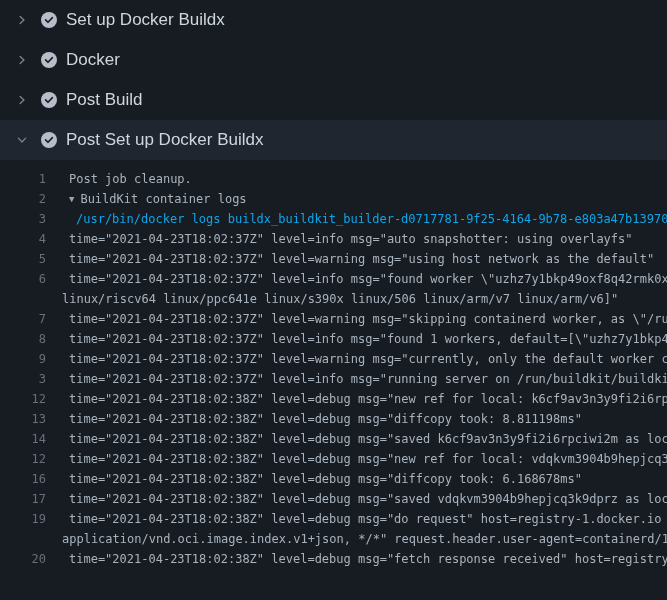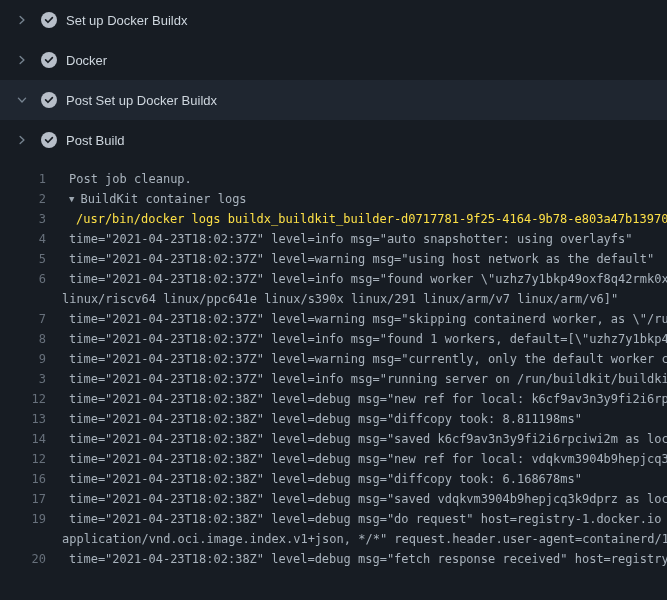--- a/index.html
+++ b/index.html
@@ -29,21 +29,21 @@
     flex: none;
   }
   .step-row.expanded .chevron svg { transform: rotate(90deg); }
   .check {
     width: 16px; height: 16px;
     display: inline-flex; align-items: center; justify-content: center;
     margin-right: 9px;
     flex: none;
   }
   .step-label {
-    font-size: 13px;
+    font-size: 17px;
     font-weight: 400;
     color: #ced6de;
     white-space: nowrap;
   }
 
   
   .log {
     padding-top: 9px;
     font-family: "DejaVu Sans Mono", "Liberation Mono", monospace;
     font-size: 12px;
@@ -60,21 +60,21 @@
     flex: none;
     text-align: right;
     color: #67707b;
     cursor: pointer;
   }
   .log-text {
     flex: 1;
     overflow: hidden;
     padding-left: 16px;
   }
-  .log-row.command .log-text { color: #fde047; }
+  .log-row.command .log-text { color: #0ea5e9; }
   .group-marker {
     display: inline-block;
     font-size: 9px;
     color: #9ba5af;
     margin-right: 6px;
     transform: translateY(-1px);
     cursor: pointer;
   }
 </style>
 </head>
@@ -102,47 +102,47 @@
       </svg>
     </span>
     <span class="check">
       <svg width="16" height="16" viewBox="0 0 16 16">
         <circle cx="8" cy="8" r="8" fill="#b7bec8"></circle>
         <path d="M11.4 5.6 L7 10.3 L4.6 7.9" fill="none" stroke="#171c23" stroke-width="1.6" stroke-linecap="round" stroke-linejoin="round"></path>
       </svg>
     </span>
     <span class="step-label">Docker</span>
   </div>
+    <div class="step-row">
+    <span class="chevron">
+      <svg width="12" height="12" viewBox="0 0 16 16">
+        <path d="M5.5 3.2 L10.6 8 L5.5 12.8" fill="none" stroke="#768390" stroke-width="1.8" stroke-linecap="round" stroke-linejoin="round"></path>
+      </svg>
+    </span>
+    <span class="check">
+      <svg width="16" height="16" viewBox="0 0 16 16">
+        <circle cx="8" cy="8" r="8" fill="#b7bec8"></circle>
+        <path d="M11.4 5.6 L7 10.3 L4.6 7.9" fill="none" stroke="#171c23" stroke-width="1.6" stroke-linecap="round" stroke-linejoin="round"></path>
+      </svg>
+    </span>
+    <span class="step-label">Post Build</span>
+  </div>
     <div class="step-row expanded">
     <span class="chevron">
       <svg width="12" height="12" viewBox="0 0 16 16">
         <path d="M5.5 3.2 L10.6 8 L5.5 12.8" fill="none" stroke="#768390" stroke-width="1.8" stroke-linecap="round" stroke-linejoin="round"></path>
       </svg>
     </span>
     <span class="check">
       <svg width="16" height="16" viewBox="0 0 16 16">
         <circle cx="8" cy="8" r="8" fill="#b7bec8"></circle>
         <path d="M11.4 5.6 L7 10.3 L4.6 7.9" fill="none" stroke="#171c23" stroke-width="1.6" stroke-linecap="round" stroke-linejoin="round"></path>
       </svg>
     </span>
     <span class="step-label">Post Set up Docker Buildx</span>
-  </div>
-    <div class="step-row">
-    <span class="chevron">
-      <svg width="12" height="12" viewBox="0 0 16 16">
-        <path d="M5.5 3.2 L10.6 8 L5.5 12.8" fill="none" stroke="#768390" stroke-width="1.8" stroke-linecap="round" stroke-linejoin="round"></path>
-      </svg>
-    </span>
-    <span class="check">
-      <svg width="16" height="16" viewBox="0 0 16 16">
-        <circle cx="8" cy="8" r="8" fill="#b7bec8"></circle>
-        <path d="M11.4 5.6 L7 10.3 L4.6 7.9" fill="none" stroke="#171c23" stroke-width="1.6" stroke-linecap="round" stroke-linejoin="round"></path>
-      </svg>
-    </span>
-    <span class="step-label">Post Build</span>
   </div>
   </div>
 <div class="log">
     <div class="log-row plain">
     <span class="log-num">1</span>
     <span class="log-text" style="padding-left: 23px;"><span>Post job cleanup.</span></span>
   </div>
     <div class="log-row group">
     <span class="log-num">2</span>
     <span class="log-text" style="padding-left: 23px;"><span class="group-marker">▼</span><span>BuildKit container logs</span></span>
@@ -158,21 +158,21 @@
     <div class="log-row plain">
     <span class="log-num">5</span>
     <span class="log-text" style="padding-left: 23px;"><span>time="2021-04-23T18:02:37Z" level=warning msg="using host network as the default"</span></span>
   </div>
     <div class="log-row plain">
     <span class="log-num">6</span>
     <span class="log-text" style="padding-left: 23px;"><span>time="2021-04-23T18:02:37Z" level=info msg="found worker \"uzhz7y1bkp49oxf8q42rmk0xj</span></span>
   </div>
     <div class="log-row plain">
     <span class="log-num"></span>
-    <span class="log-text" style="padding-left: 16px;"><span>linux/riscv64 linux/ppc641e linux/s390x linux/291 linux/arm/v7 linux/arm/v6]"</span></span>
+    <span class="log-text" style="padding-left: 16px;"><span>linux/riscv64 linux/ppc641e linux/s390x linux/506 linux/arm/v7 linux/arm/v6]"</span></span>
   </div>
     <div class="log-row plain">
     <span class="log-num">7</span>
     <span class="log-text" style="padding-left: 23px;"><span>time="2021-04-23T18:02:37Z" level=warning msg="skipping containerd worker, as \"/run</span></span>
   </div>
     <div class="log-row plain">
     <span class="log-num">8</span>
     <span class="log-text" style="padding-left: 23px;"><span>time="2021-04-23T18:02:37Z" level=info msg="found 1 workers, default=[\"uzhz7y1bkp49o</span></span>
   </div>
     <div class="log-row plain">

